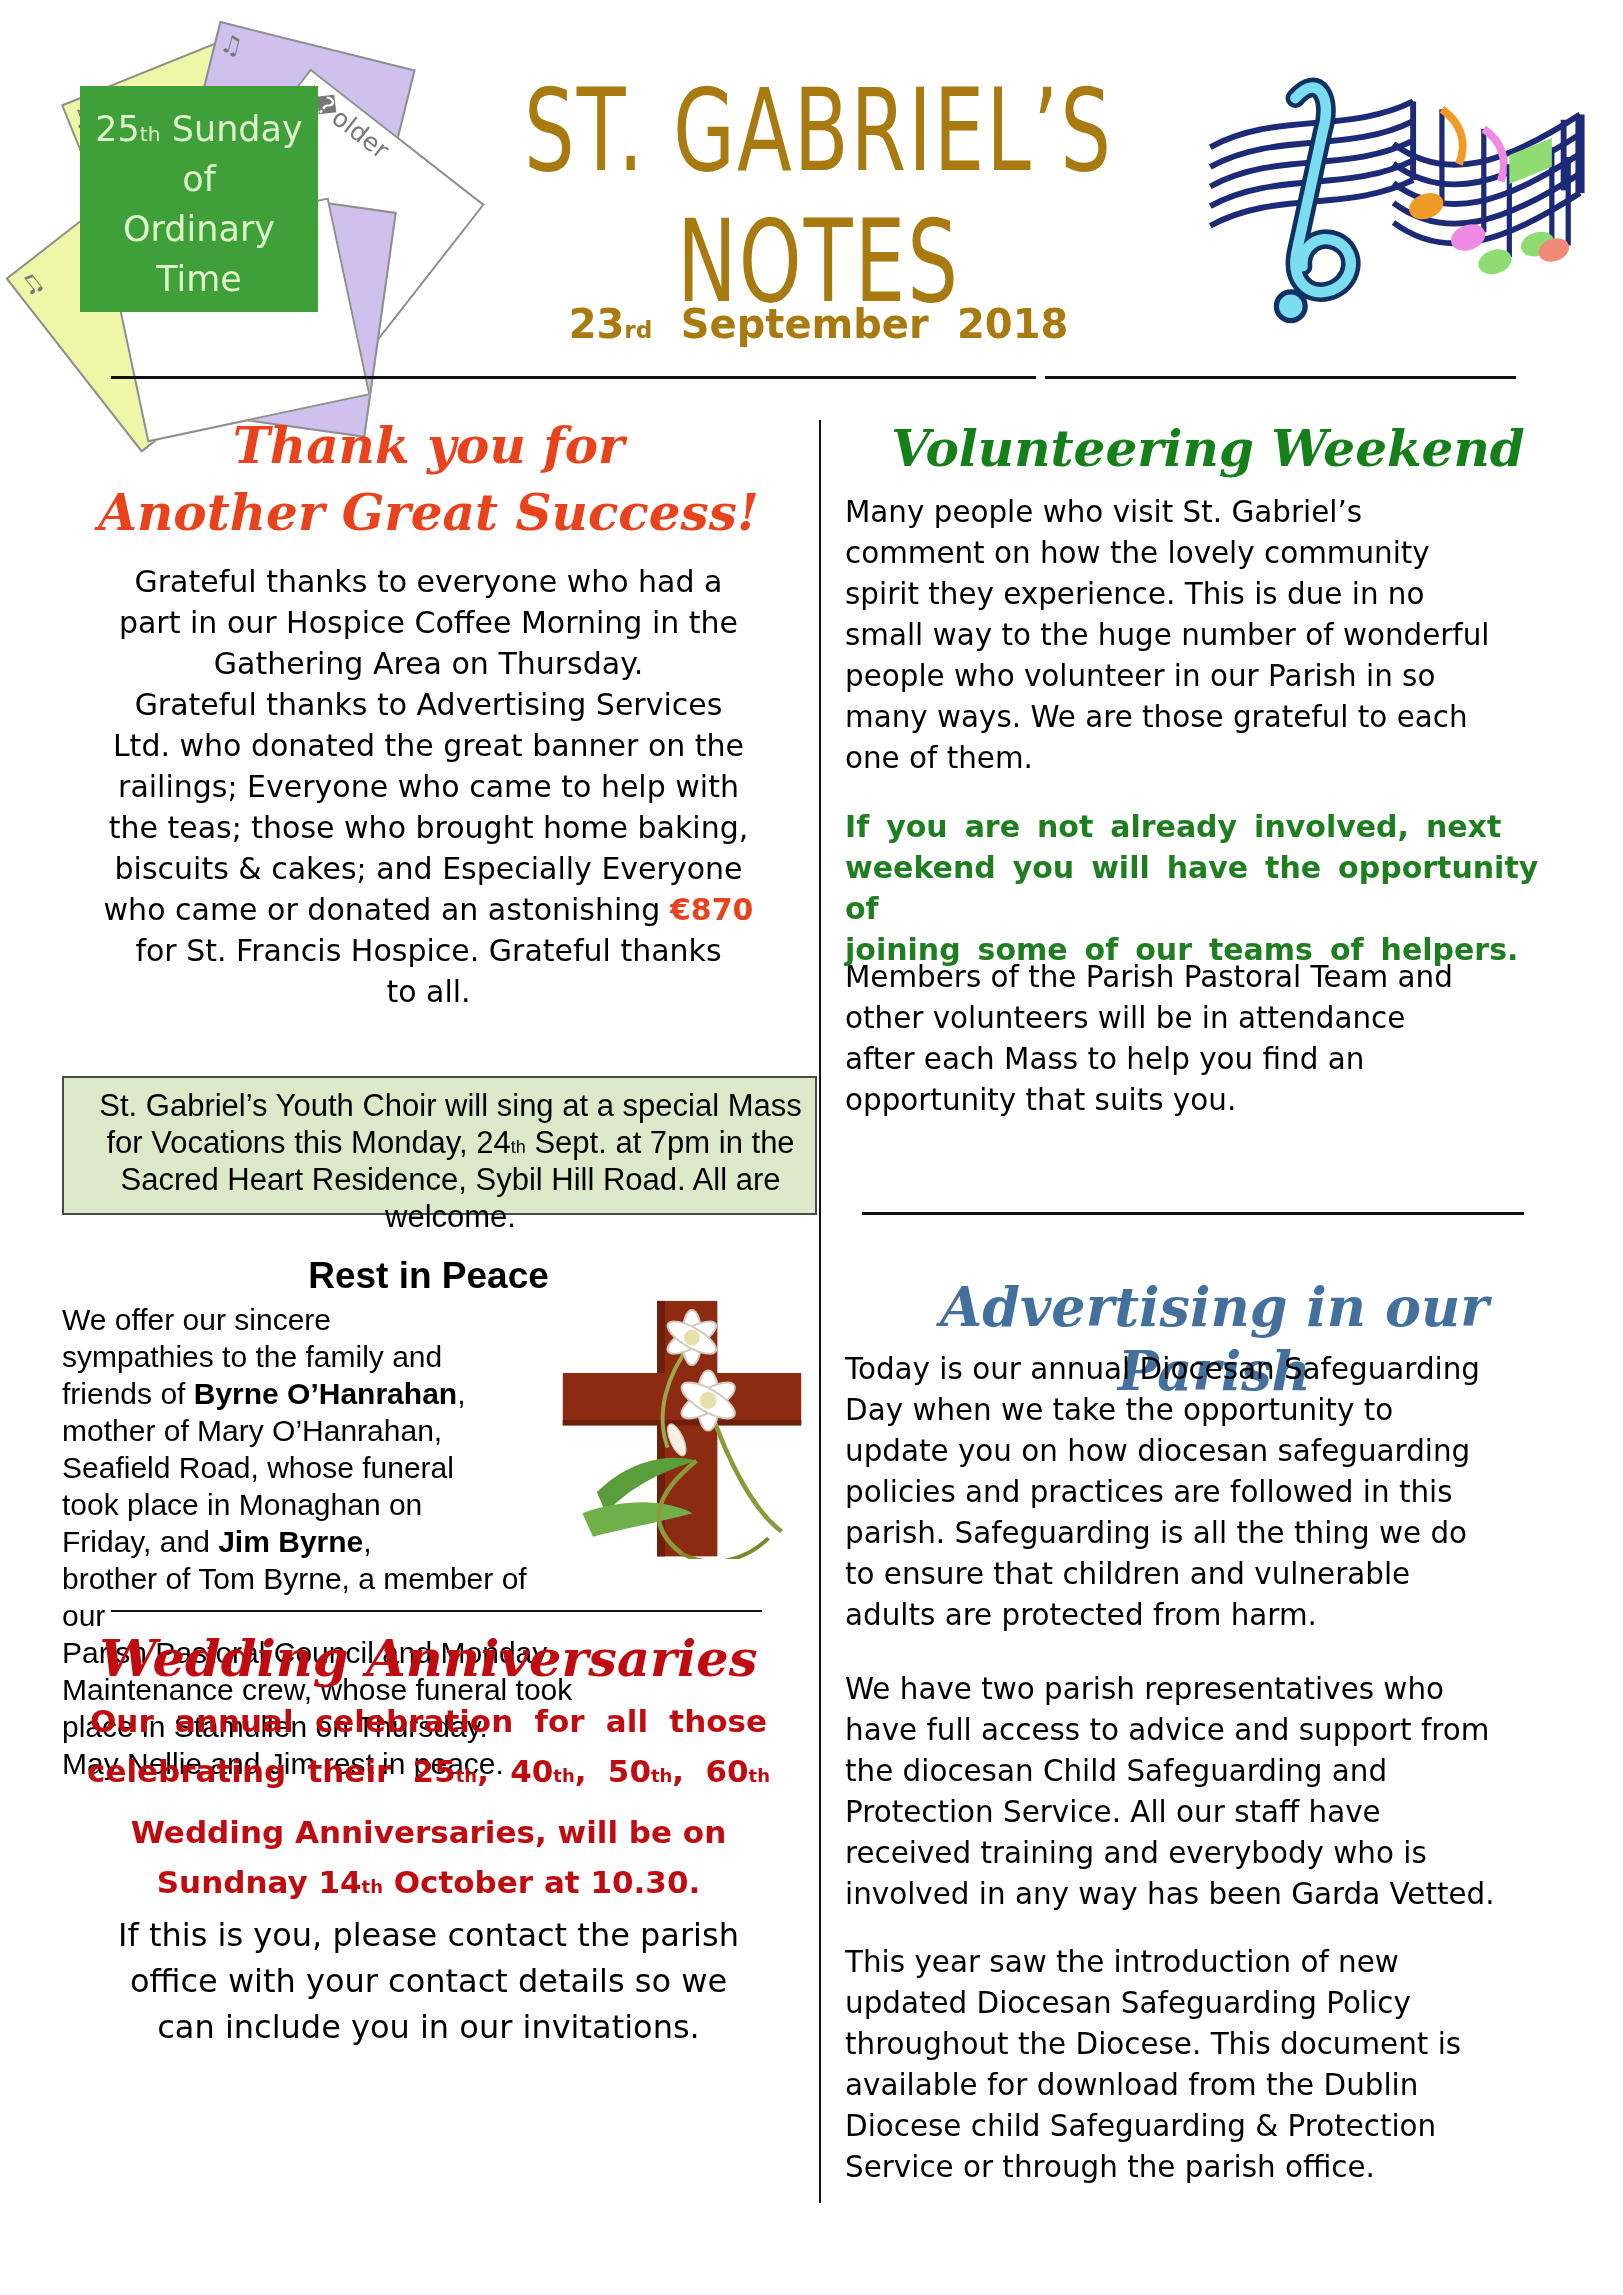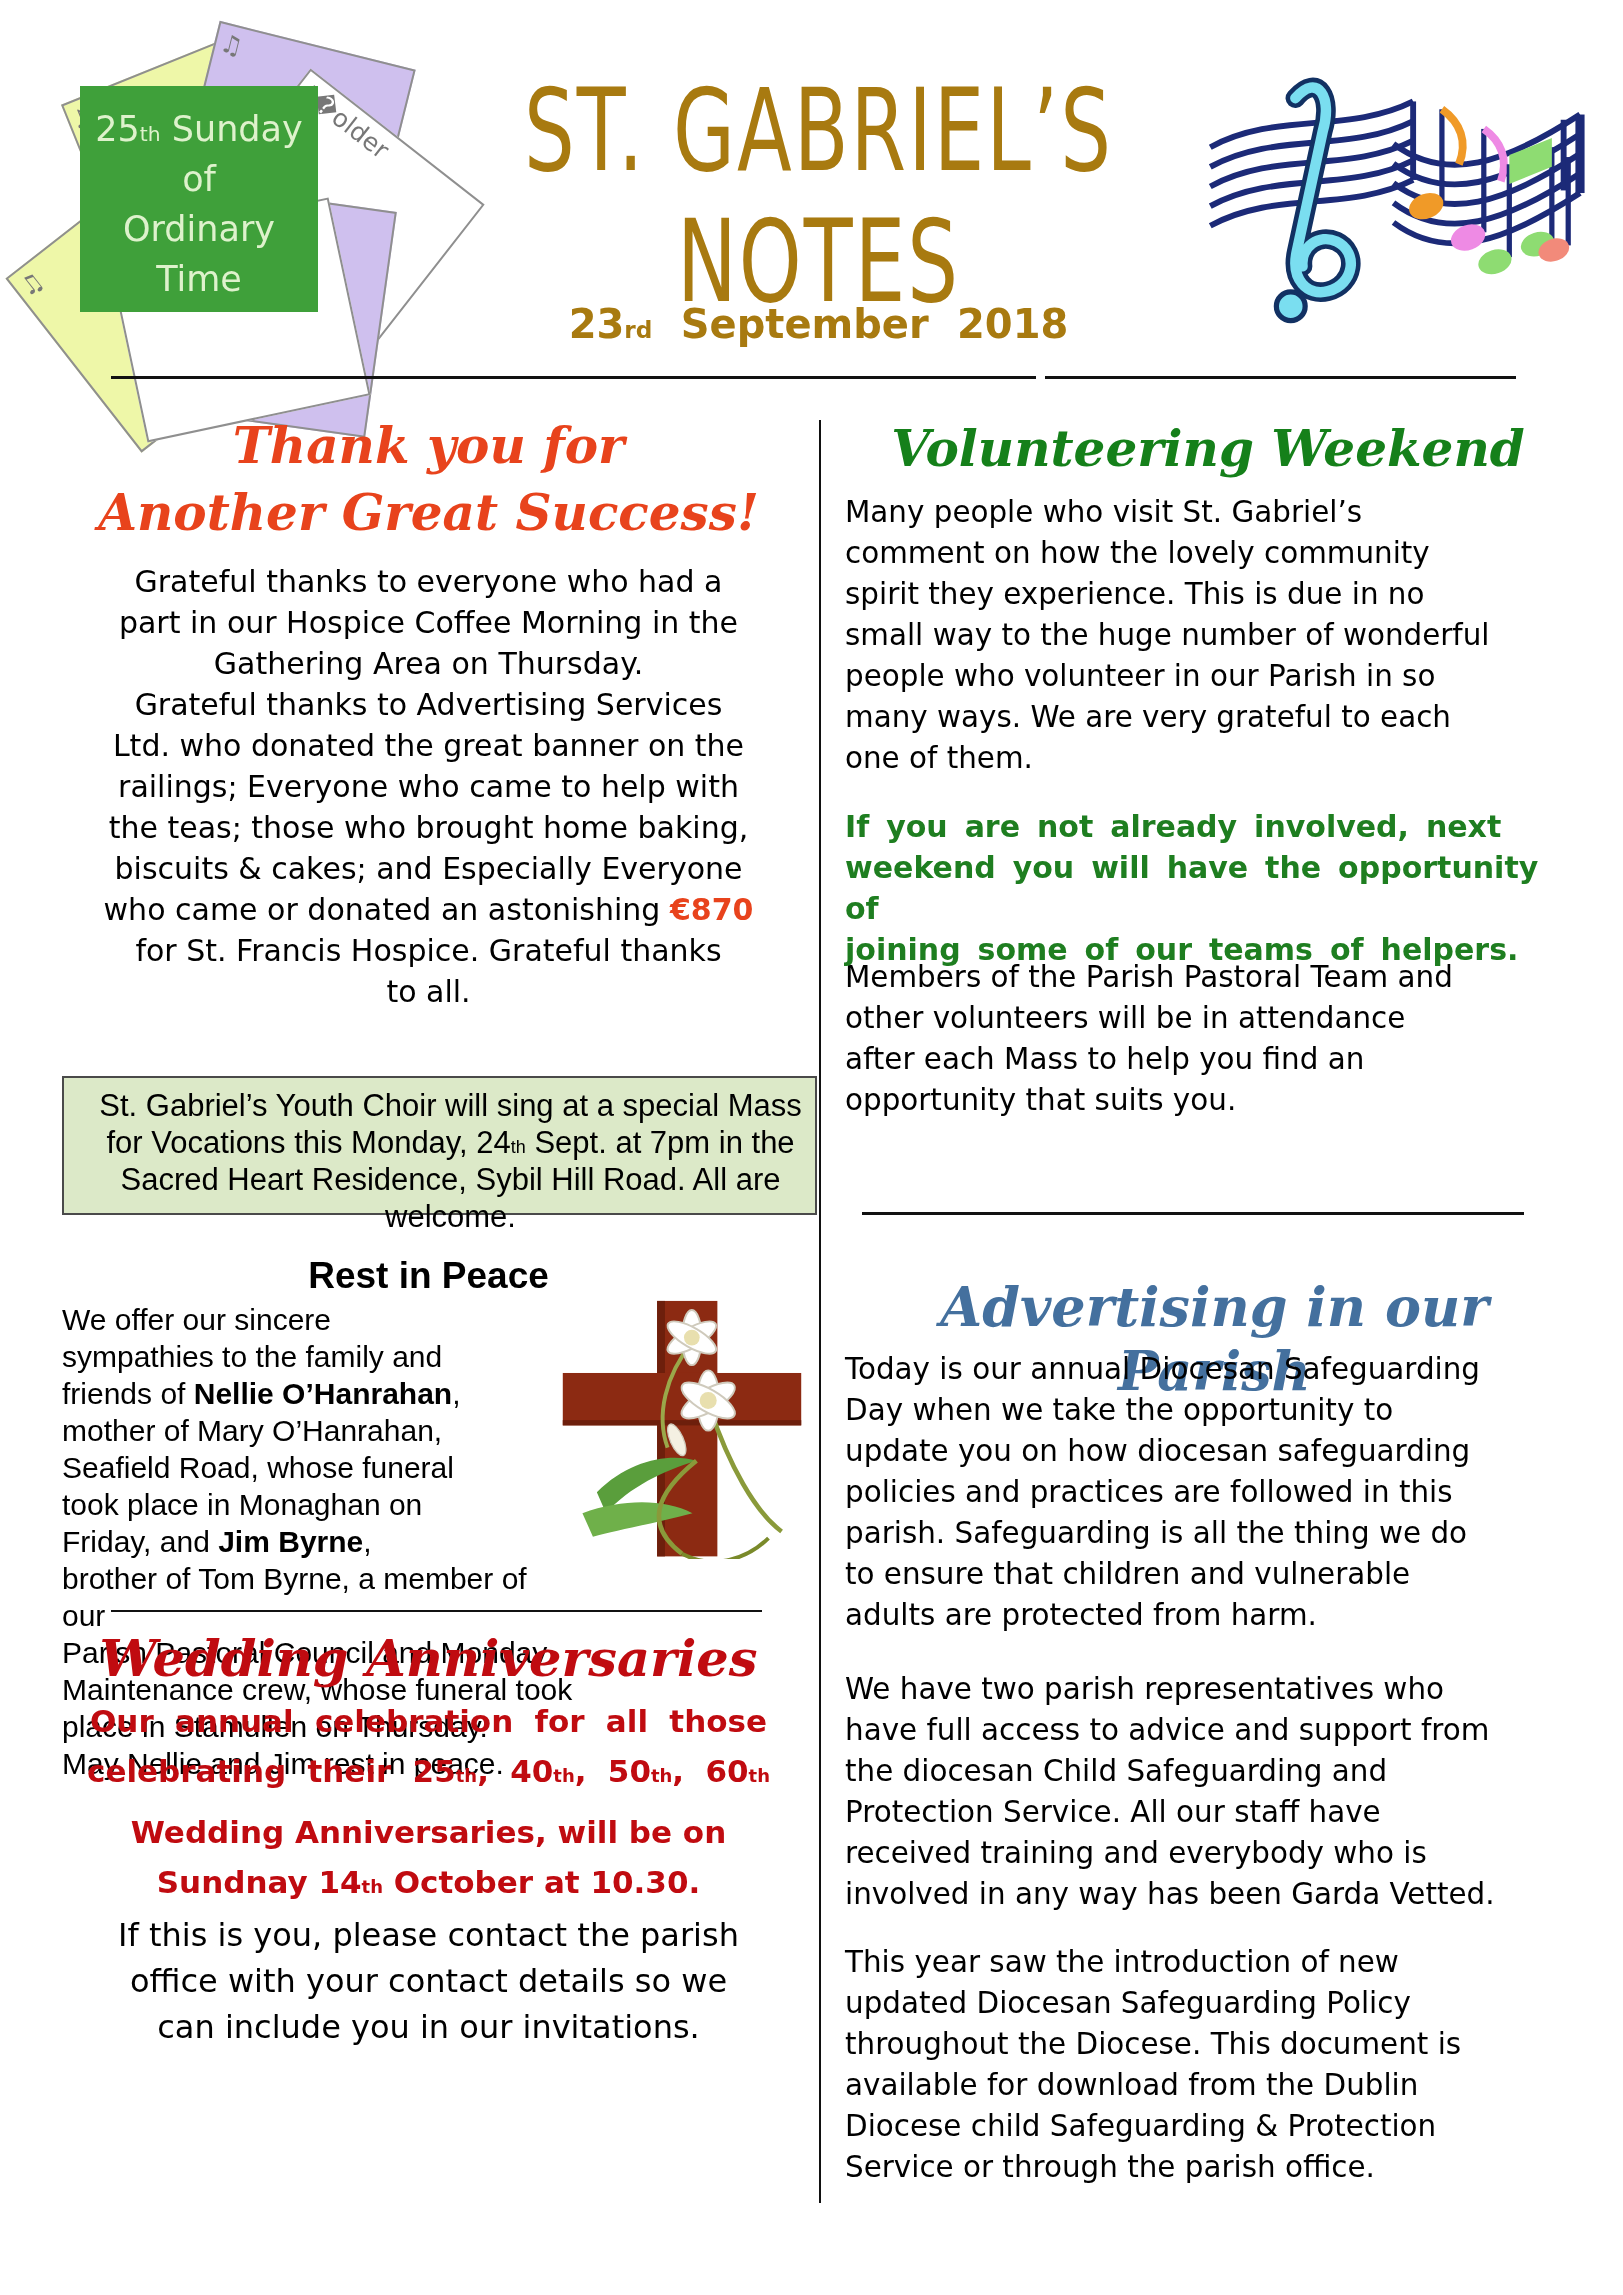--- a/index.html
+++ b/index.html
@@ -170,21 +170,21 @@
             <ellipse rx="17" ry="46" fill="#ffffff" stroke="#cfcabc" stroke-width="3" transform="rotate(60)"></ellipse>
             <ellipse rx="17" ry="46" fill="#ffffff" stroke="#cfcabc" stroke-width="3" transform="rotate(120)"></ellipse>
             <circle r="13" fill="#e8dfae"></circle>
           </g>
           <ellipse cx="182" cy="218" rx="10" ry="26" fill="#f4f0e2" stroke="#cfcabc" stroke-width="2" transform="rotate(-24 182 218)"></ellipse>
         </g>
       </svg>
     </div>
     <span class="pre"><span>We offer our sincere
 sympathies to the family and
-friends of </span><span style="font-weight: 700;">Nellie O’Hanrahan</span><span>,
+friends of </span><span style="font-weight: 700;">Byrne O’Hanrahan</span><span>,
 mother of Mary O’Hanrahan,
 Seafield Road, whose funeral
 took place in Monaghan on
 Friday,  and </span><span style="font-weight: 700;">Jim Byrne</span><span>,</span></span>
     <div class="pre">brother of Tom Byrne, a member of our
 Parish Pastoral Council and Monday
 Maintenance crew, whose funeral took
 place in Stamullen on Thursday.
 May Nellie and Jim rest in peace.</div>
   </div>
@@ -201,21 +201,21 @@
 office with your contact details so we
 can include you in our invitations.</div>
 
   <div class="abs center script h-green" style="left:845px;top:419px;width:726px;">Volunteering Weekend</div>
 
   <div class="abs comic body-r pre" style="left:845px;top:492px;width:739px;">Many people who visit St. Gabriel’s
 comment on how the lovely community
 spirit they experience.   This is due in no
 small way to the huge number of wonderful
 people who volunteer in our Parish in so
-many ways.  We are very grateful to each
+many ways.  We are those grateful to each
 one of them.</div>
 
   <div class="abs comic body-r pre" style="left:845px;top:957px;width:739px;">Members of the Parish Pastoral Team and
 other volunteers will be in attendance
 after each Mass to help you find an
 opportunity that suits you.</div>
 
   <div class="abs comic green-para pre" style="left:845px;top:806px;width:739px;">If you are not already involved, next
 weekend you will have the opportunity of
 joining some of our teams of helpers.</div>

